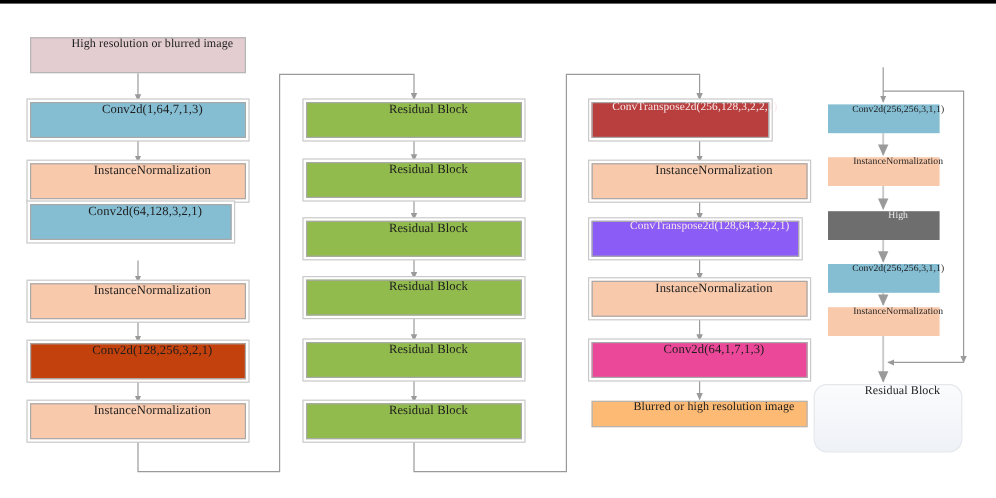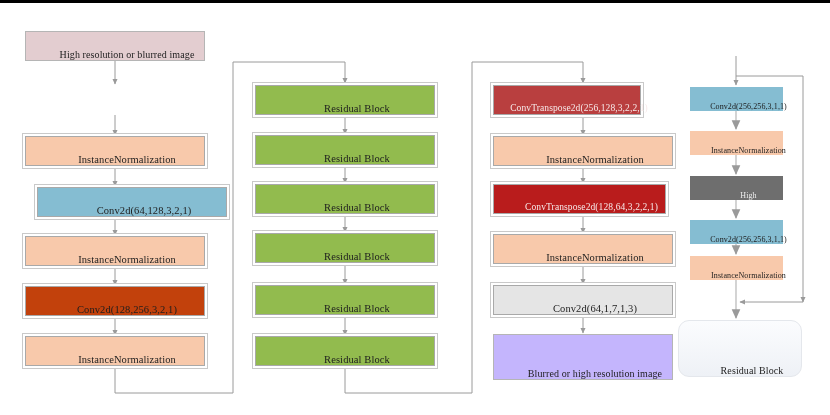--- a/index.html
+++ b/index.html
@@ -24,21 +24,21 @@
   svg#wires {
     position: absolute;
     left: 0; top: 0;
     width: 830px; height: 415px;
     pointer-events: none;
   }
   .node {
     position: absolute;
     box-sizing: border-box;
     display: flex;
-    align-items: flex-end;
+    align-items: flex-start;
     justify-content: center;
     text-align: center;
     color: #1d1d1d;
     line-height: 1.05;
     letter-spacing: 0.1px;
     padding-left: 24px;
   }
   
   .framed {
     border: 1px solid #a9a9a9;
@@ -102,24 +102,27 @@
 
     <path d="M736,56 L736,85" stroke="#9a9a9a" stroke-width="1" fill="none" marker-end="url(#arrow)"></path>
     <path d="M736,76 L803,76 L803,302" stroke="#9a9a9a" stroke-width="1" fill="none" marker-end="url(#arrow)"></path>
     <path d="M803,302 L740,302" stroke="#9a9a9a" stroke-width="1" fill="none" marker-end="url(#arrow)"></path>
     <path d="M736,280 L736,318" stroke="#c9c9c9" stroke-width="1.6" fill="none" marker-end="url(#arrow)"></path>
   </svg>
 
   <div class="node plainframe" style="left:25px;top:31px;width:180px;height:30px;background:#e3cdd0;font-size:10px;">
     <span>High resolution or blurred image</span>
   </div>
+  <div class="node framed" style="left:25px;top:85px;width:180px;height:30px;background:#85bdd2;font-size:10.5px;">
+    <span>Conv2d(1,64,7,1,3)</span>
+  </div>
   <div class="node framed" style="left:25px;top:136px;width:180px;height:30px;background:#f8c9ab;font-size:10.5px;">
     <span>InstanceNormalization</span>
   </div>
-  <div class="node framed" style="left:25px;top:187px;width:190px;height:30px;background:#85bdd2;font-size:10.5px;margin-left:12px;">
+  <div class="node framed" style="left:25px;top:170px;width:168px;height:30px;background:#85bdd2;font-size:10.5px;">
     <span>Conv2d(64,128,3,2,1)</span>
   </div>
   <div class="node framed" style="left:25px;top:236px;width:180px;height:30px;background:#f8c9ab;font-size:10.5px;">
     <span>InstanceNormalization</span>
   </div>
   <div class="node framed" style="left:25px;top:286px;width:180px;height:30px;background:#c2410c;font-size:10.5px;">
     <span>Conv2d(128,256,3,2,1)</span>
   </div>
   <div class="node framed" style="left:25px;top:336px;width:180px;height:30px;background:#f8c9ab;font-size:10.5px;">
     <span>InstanceNormalization</span>
@@ -143,30 +146,30 @@
   <div class="node framed" style="left:255px;top:336px;width:180px;height:30px;background:#92bb4e;font-size:10.5px;">
     <span>Residual Block</span>
   </div>
 
   <div class="node framed" style="left:493px;top:85px;width:148px;height:30px;background:#b93f3f;font-size:9.5px;color:#f7e9e9;">
     <span>ConvTranspose2d(256,128,3,2,2,1)</span>
   </div>
   <div class="node framed" style="left:493px;top:136px;width:180px;height:30px;background:#f8c9ab;font-size:10.5px;">
     <span>InstanceNormalization</span>
   </div>
-  <div class="node framed" style="left:493px;top:184px;width:173px;height:30px;background:#b91c1c;font-size:9.5px;color:#f7e9e9;">
+  <div class="node framed" style="left:493px;top:184px;width:173px;height:30px;background:#8b5cf6;font-size:9.5px;color:#f7e9e9;">
     <span>ConvTranspose2d(128,64,3,2,2,1)</span>
   </div>
   <div class="node framed" style="left:493px;top:234px;width:180px;height:30px;background:#f8c9ab;font-size:10.5px;">
     <span>InstanceNormalization</span>
   </div>
-  <div class="node framed" style="left:493px;top:285px;width:180px;height:30px;background:#e5e5e5;font-size:10.5px;">
+  <div class="node framed" style="left:493px;top:285px;width:180px;height:30px;background:#ec4899;font-size:10.5px;">
     <span>Conv2d(64,1,7,1,3)</span>
   </div>
-  <div class="node plainframe" style="left:493px;top:334px;width:180px;height:46px;background:#c4b5fd;font-size:10px;">
+  <div class="node plainframe" style="left:493px;top:334px;width:180px;height:22px;background:#fdba74;font-size:10px;">
     <span>Blurred or high resolution image</span>
   </div>
 
   <div class="node" style="left:690px;top:87px;width:93px;height:24px;background:#85bdd2;font-size:8px;">
     <span>Conv2d(256,256,3,1,1)</span>
   </div>
   <div class="node" style="left:690px;top:131px;width:93px;height:24px;background:#f8c9ab;font-size:8px;">
     <span>InstanceNormalization</span>
   </div>
   <div class="node" style="left:690px;top:176px;width:93px;height:24px;background:#6e6e6e;font-size:8px;color:#efefef;">

